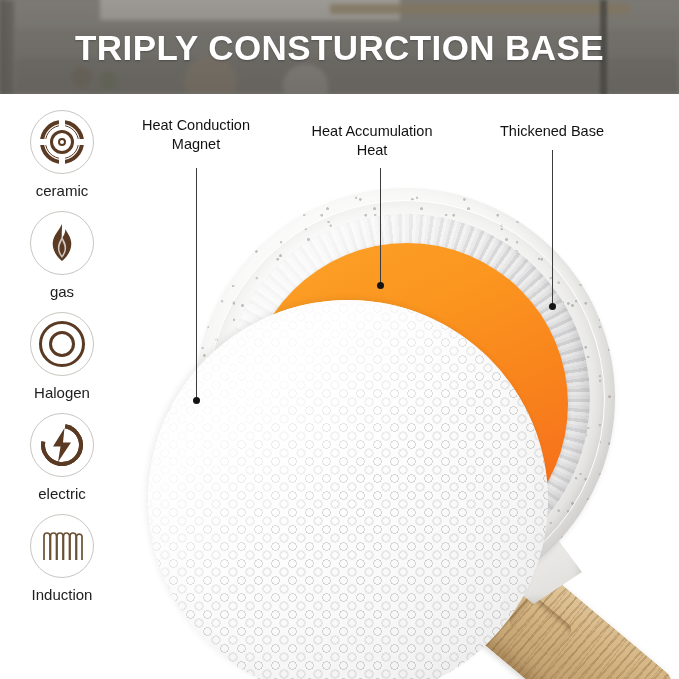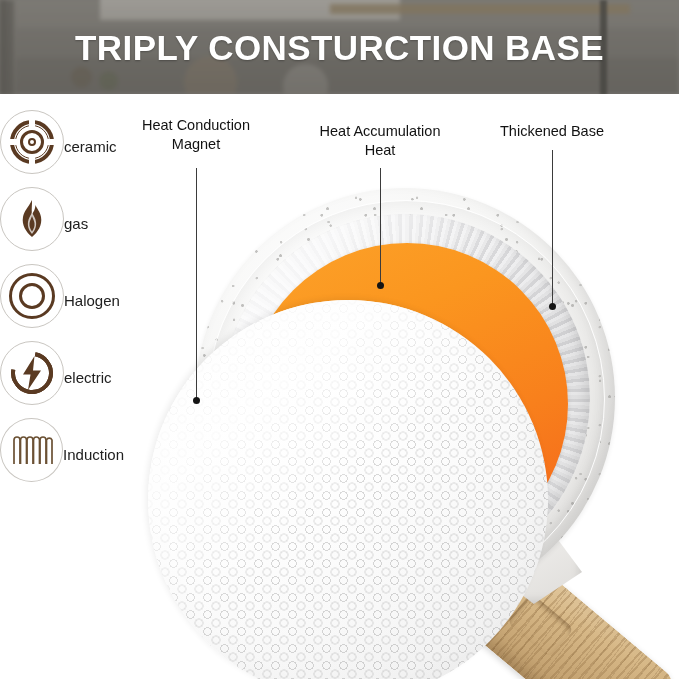--- a/index.html
+++ b/index.html
@@ -32,21 +32,21 @@
   .hdr-scrim{position:absolute;inset:0;background:rgba(92,90,85,.42);}
   .hdr-text{position:absolute;inset:0;display:flex;flex-direction:column;
      align-items:center;justify-content:center;}
   #hdr-title{font-size:35px;font-weight:bold;color:#ffffff;letter-spacing:.4px;
      line-height:1;text-shadow:0 1px 2px rgba(0,0,0,.28);white-space:nowrap;}
   #hdr-sub{font-size:22px;color:#ffffff;margin-top:9px;line-height:1;
      text-shadow:0 1px 2px rgba(0,0,0,.25);white-space:nowrap;}
 
   
   #sidebar{position:absolute;left:0;top:110px;width:124px;}
-  .side-item{display:flex;align-items:center;margin-bottom:13px;}
+  .side-item{display:flex;flex-direction:column;align-items:center;margin-bottom:13px;}
   .ico-ring{width:62px;height:62px;border-radius:50%;border:1px solid #c9c6c1;
      position:relative;background:#fff;}
   .side-label{margin-top:9px;font-size:15px;color:#202020;line-height:1;}
 
   
   .ic-ceramic::before{content:"";position:absolute;left:9px;top:9px;width:44px;height:44px;
      border-radius:50%;border:4px solid #5a3a22;box-sizing:border-box;}
   .ic-ceramic::after{content:"";position:absolute;left:19px;top:19px;width:24px;height:24px;
      border-radius:50%;border:3px solid #5a3a22;box-sizing:border-box;}
   .cer-dot{position:absolute;left:27px;top:27px;width:8px;height:8px;border-radius:50%;
@@ -201,21 +201,21 @@
     </div>
   </div>
 
   <div class="callout" style="left:120px;top:116px;width:152px;">
     <div>Heat Conduction</div>
     <div>Magnet</div>
   </div>
   <div class="leader" style="left:196px;top:168px;height:232px;"></div>
   <div class="leader-dot" style="left:193px;top:397px;"></div>
 
-  <div class="callout" style="left:304px;top:122px;width:152px;text-align:center;">
+  <div class="callout" style="left:296px;top:122px;width:152px;text-align:center;">
     <div>Heat Accumulation</div>
     <div>Heat</div>
   </div>
   <div class="leader" style="left:380px;top:168px;height:117px;"></div>
   <div class="leader-dot" style="left:377px;top:282px;"></div>
 
   <div class="callout" style="left:476px;top:122px;width:152px;">
     <div>Thickened Base</div>
     <div></div>
   </div>

